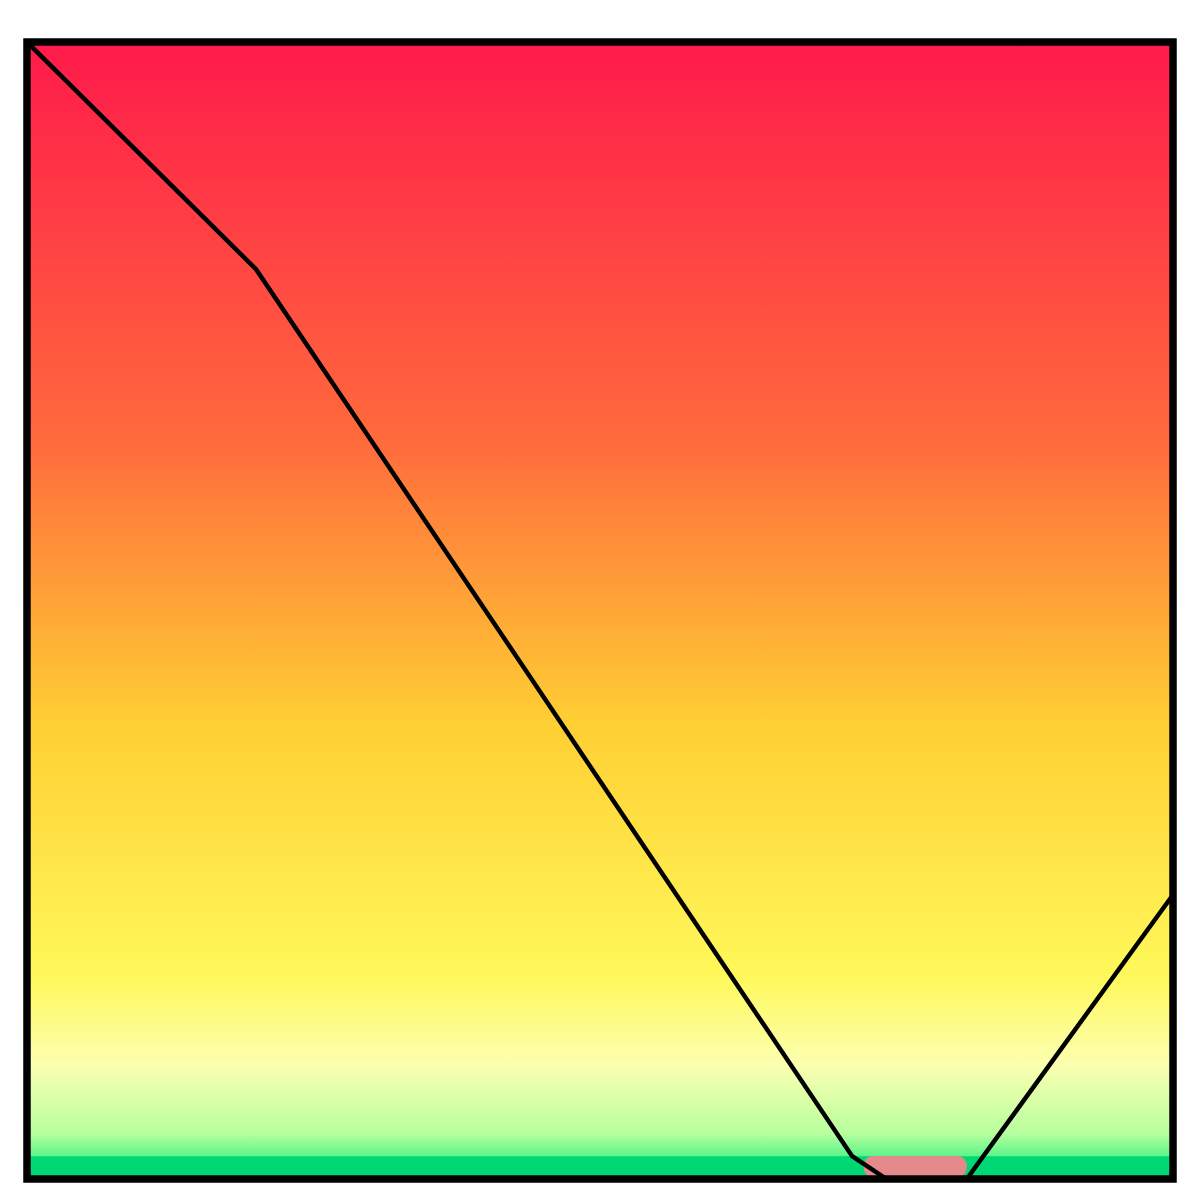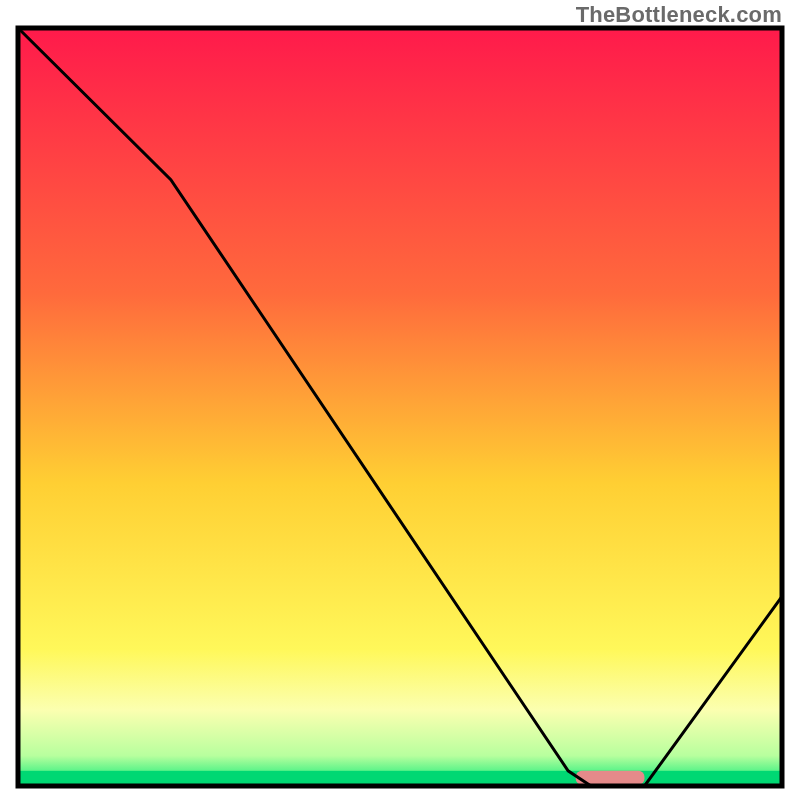--- a/index.html
+++ b/index.html
@@ -28,21 +28,20 @@
   svg.plot {
     position: absolute;
     left: 0;
     top: 0;
   }
 </style>
 </head>
 <body>
 
 <div class="stage">
-  <div class="attribution">TheBottleneck.com</div>
 
   <svg class="plot" width="800" height="800" viewBox="0 0 800 800">
     <defs>
       <linearGradient id="bg-grad" x1="0" y1="0" x2="0" y2="1">
           <stop offset="0%" stop-color="#ff1a4b"></stop>
           <stop offset="35%" stop-color="#ff6a3c"></stop>
           <stop offset="60%" stop-color="#ffcf33"></stop>
           <stop offset="82%" stop-color="#fff85a"></stop>
           <stop offset="90%" stop-color="#fbffb0"></stop>
           <stop offset="96%" stop-color="#b8ff9e"></stop>

